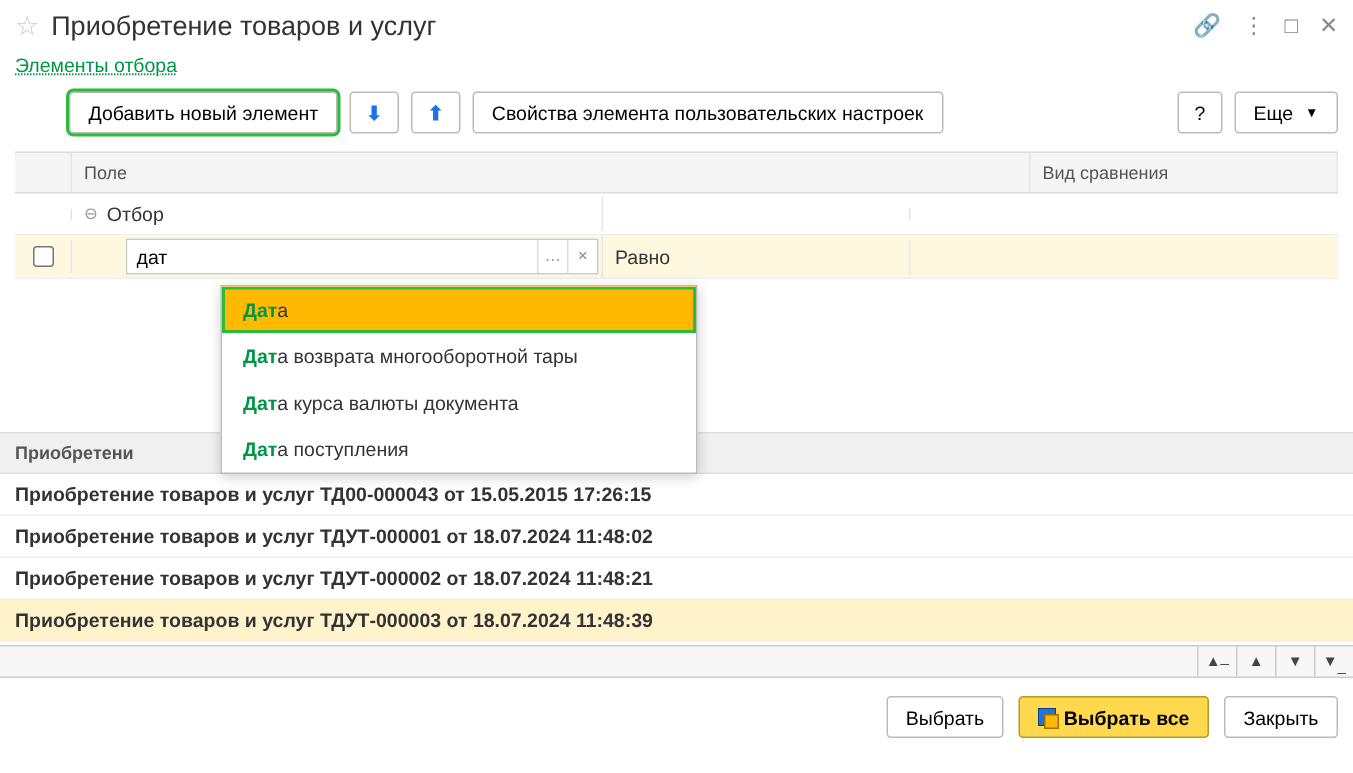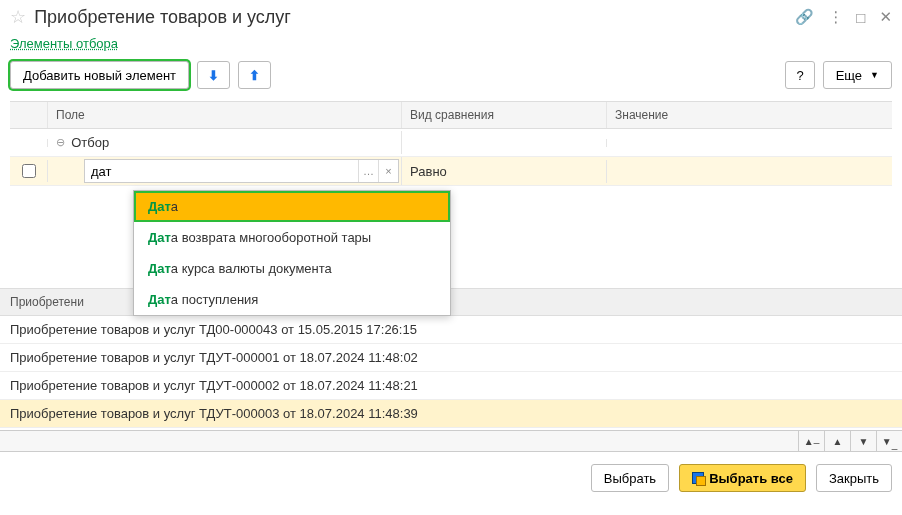--- a/index.html
+++ b/index.html
@@ -40,21 +40,21 @@
       background: #fff;
       padding: 5px 12px;
       border-radius: 3px;
       cursor: pointer;
       font-size: 13px;
       display: inline-flex;
       align-items: center;
       gap: 5px;
       height: 28px;
     }
-    .btn.highlight-green { box-shadow: 0 0 0 2px #2dbb3a; }
+    .btn.highlight-green { box-shadow: 0 0 0 2px #2dbb3a; margin-left: 36px; }
     .btn.icon-only { padding: 5px 10px; }
     .arrow-down-blue { color: #1a73e8; font-weight: bold; }
     .arrow-up-blue { color: #1a73e8; font-weight: bold; }
 
     .filter-area { padding: 2px 10px; }
     .filter-header {
       display: flex;
       background: #f5f5f5;
       border-top: 1px solid #ddd;
       border-bottom: 1px solid #ddd;
@@ -110,41 +110,41 @@
       height: 100%;
       cursor: pointer;
       color: #888;
       font-size: 11px;
       display: flex; align-items: center; justify-content: center;
     }
     .chk { width: 14px; height: 14px; }
 
     .dropdown {
       position: absolute;
-      left: 133px;
+      left: 147px;
       top: 190px;
       width: 318px;
       background: #fff;
       border: 1px solid #bbb;
       box-shadow: 0 2px 8px rgba(0,0,0,0.2);
       z-index: 100;
     }
     .dropdown-item {
       padding: 8px 14px;
       cursor: pointer;
       font-size: 13px;
     }
     .dropdown-item.selected {
       background: #ffb900;
       box-shadow: inset 0 0 0 2px #2dbb3a;
     }
     .dropdown-item .match { color: #009646; font-weight: bold; }
 
     .filler { height: 100px; }
-    .list-area { padding: 0 0 0 0; }
+    .list-area { padding: 0 0 0 0; font-weight: bold; }
     .list-header {
       background: #f0f0f0;
       border-top: 1px solid #ddd;
       border-bottom: 1px solid #ddd;
       padding: 6px 10px;
       font-size: 12px;
       color: #555;
     }
     .list-row {
       padding: 6px 10px;
@@ -207,34 +207,34 @@
 <div class="subtitle">Элементы отбора</div>
 
 <div class="toolbar">
   <button class="btn highlight-green">Добавить новый элемент</button>
   <button class="btn icon-only">
       <span class="arrow-down-blue">⬇</span>
     </button>
   <button class="btn icon-only">
       <span class="arrow-up-blue">⬆</span>
     </button>
+  <button class="btn">Свойства элемента пользовательских настроек</button>
   <div style="flex:1"></div>
   <button class="btn icon-only">?</button>
   <button class="btn">
       <span>Еще</span>
       <span class="dropdown-caret">▼</span>
     </button>
 </div>
 
 <div class="filter-area">
   <div class="filter-header">
     <div class="col-checkbox"></div>
     <div class="col-field">Поле</div>
     <div class="col-compare">Вид сравнения</div>
-    <div class="col-value">Значение</div>
   </div>
   <div class="filter-row otbor">
     <div class="col-checkbox"></div>
     <div class="col-field">
       <span class="minus-circle">⊖</span>
       <span>Отбор</span>
     </div>
     <div class="col-compare"></div>
     <div class="col-value"></div>
   </div>

